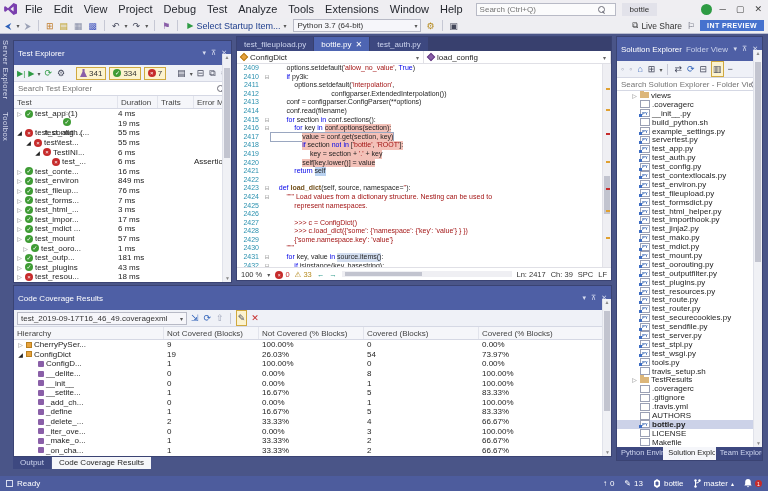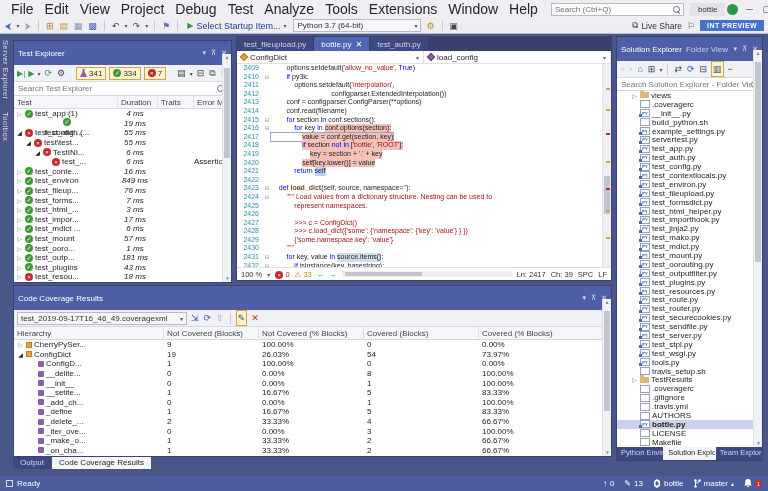--- a/index.html
+++ b/index.html
@@ -3,21 +3,21 @@
 <meta charset="utf-8">
 <style>
   * { margin:0; padding:0; box-sizing:border-box; font-family:"Liberation Sans", sans-serif; }
   html,body { width:768px; height:491px; overflow:hidden; }
   .app { position:relative; width:768px; height:491px; background:#4A5588; font-size:9px; color:#1E1E1E; }
 
   
   .titlebar { position:absolute; left:0; top:0; width:768px; height:18px; background:#EFEEF2; display:flex; align-items:center; gap:2px; padding:0 4px; }
   .vslogo { width:14px; height:12px; display:inline-block; }
   .menubar { display:flex; gap:1px; }
-  .menu-item { padding:2px 5px; font-size:14px; color:#24272E; cursor:default; }
+  .menu-item { padding:2px 5px; font-size:11px; color:#24272E; cursor:default; }
   .tb-search { margin-left:6px; width:140px; height:13px; background:#FBFBFC; border:1px solid #B8BAC6; display:flex; align-items:center; padding:0 3px; }
   .tb-search input { border:0; outline:0; background:transparent; width:118px; font-size:8px; color:#6D6D78; }
   .mag { width:7px; height:7px; position:relative; display:inline-block; }
   .mag::before { content:""; position:absolute; width:5px; height:5px; border:1px solid #6D6D78; border-radius:50%; left:0; top:0; }
   .mag::after { content:""; position:absolute; width:3px; height:1px; background:#6D6D78; transform:rotate(45deg); left:4px; top:6px; }
   .proj-chip { background:#E2E2EA; padding:2px 8px; font-size:8px; color:#333; margin-left:4px; }
   .tb-right { margin-left:auto; display:flex; align-items:center; gap:8px; }
   .avatar { width:11px; height:11px; border-radius:50%; background:#2E9B44; color:#fff; font-size:5px; display:flex; align-items:center; justify-content:center; }
   .winbtns { display:flex; gap:10px; font-size:9px; color:#444; padding-right:2px; }
 
@@ -47,21 +47,21 @@
   .flask { width:7px; height:8px; background:#8A5FA8; clip-path:polygon(35% 0,65% 0,65% 35%,100% 100%,0 100%,35% 35%); display:inline-block; }
   .search-row { height:14px; background:#FFF; border-bottom:1px solid #D5D8E4; display:flex; align-items:center; padding:0 4px; flex:none; }
   .search-row input { flex:1; border:0; outline:0; font-size:8px; color:#6D6D78; background:transparent; }
   .grid-head { display:grid; background:#F5F6FA; border-bottom:1px solid #D5D8E4; font-size:8px; color:#444; height:13px; align-items:center; flex:none; }
   .grid-head span { padding:0 3px; border-right:1px solid #E2E4EC; overflow:hidden; white-space:nowrap; height:100%; display:flex; align-items:center; }
   .rows { flex:1; background:#FFF; overflow:hidden; position:relative; }
 
   
   .trow { display:grid; grid-template-columns:104px 40px 36px 1fr; height:9.6px; align-items:center; font-size:8px; white-space:nowrap; }
   .trow .name { display:flex; align-items:center; gap:2px; overflow:hidden; }
-  .trow .dur { text-align:center; padding-right:6px; color:#222;font-style:italic; }
+  .trow .dur { text-align:left; padding-right:6px; color:#222; }
   .trow .err { color:#222; overflow:hidden; }
   .exp { width:7px; flex:none; font-size:6px; color:#777; text-align:center; }
   .exp.open { color:#222; }
 
   
   .vscroll { position:absolute; right:0; top:0; bottom:0; width:9px; background:#F0F1F5; border-left:1px solid #E0E2EA; font-size:5px; color:#888; text-align:center; }
   .vscroll .thumb { position:absolute; left:1px; width:6px; background:#C2C4CF; }
 
   
   .editor { position:absolute; left:236px; top:36px; width:376px; height:245px; display:flex; flex-direction:column; background:#FFF; border:1px solid #3A4373; }
@@ -381,21 +381,21 @@
           <span class="name" style="padding-left: 2px;">
             <span class="exp">▷</span>
             <span class="circ pass">✓</span>
             <span>test_mount</span>
           </span>
           <span class="dur">57 ms</span>
           <span></span>
           <span class="err"></span>
         </div>
         <div class="trow">
-          <span class="name" style="padding-left: 2px;">
+          <span class="name" style="padding-left: 8px;">
             <span class="exp">▷</span>
             <span class="circ pass">✓</span>
             <span>test_ooro...</span>
           </span>
           <span class="dur">1 ms</span>
           <span></span>
           <span class="err"></span>
         </div>
         <div class="trow">
           <span class="name" style="padding-left: 2px;">

